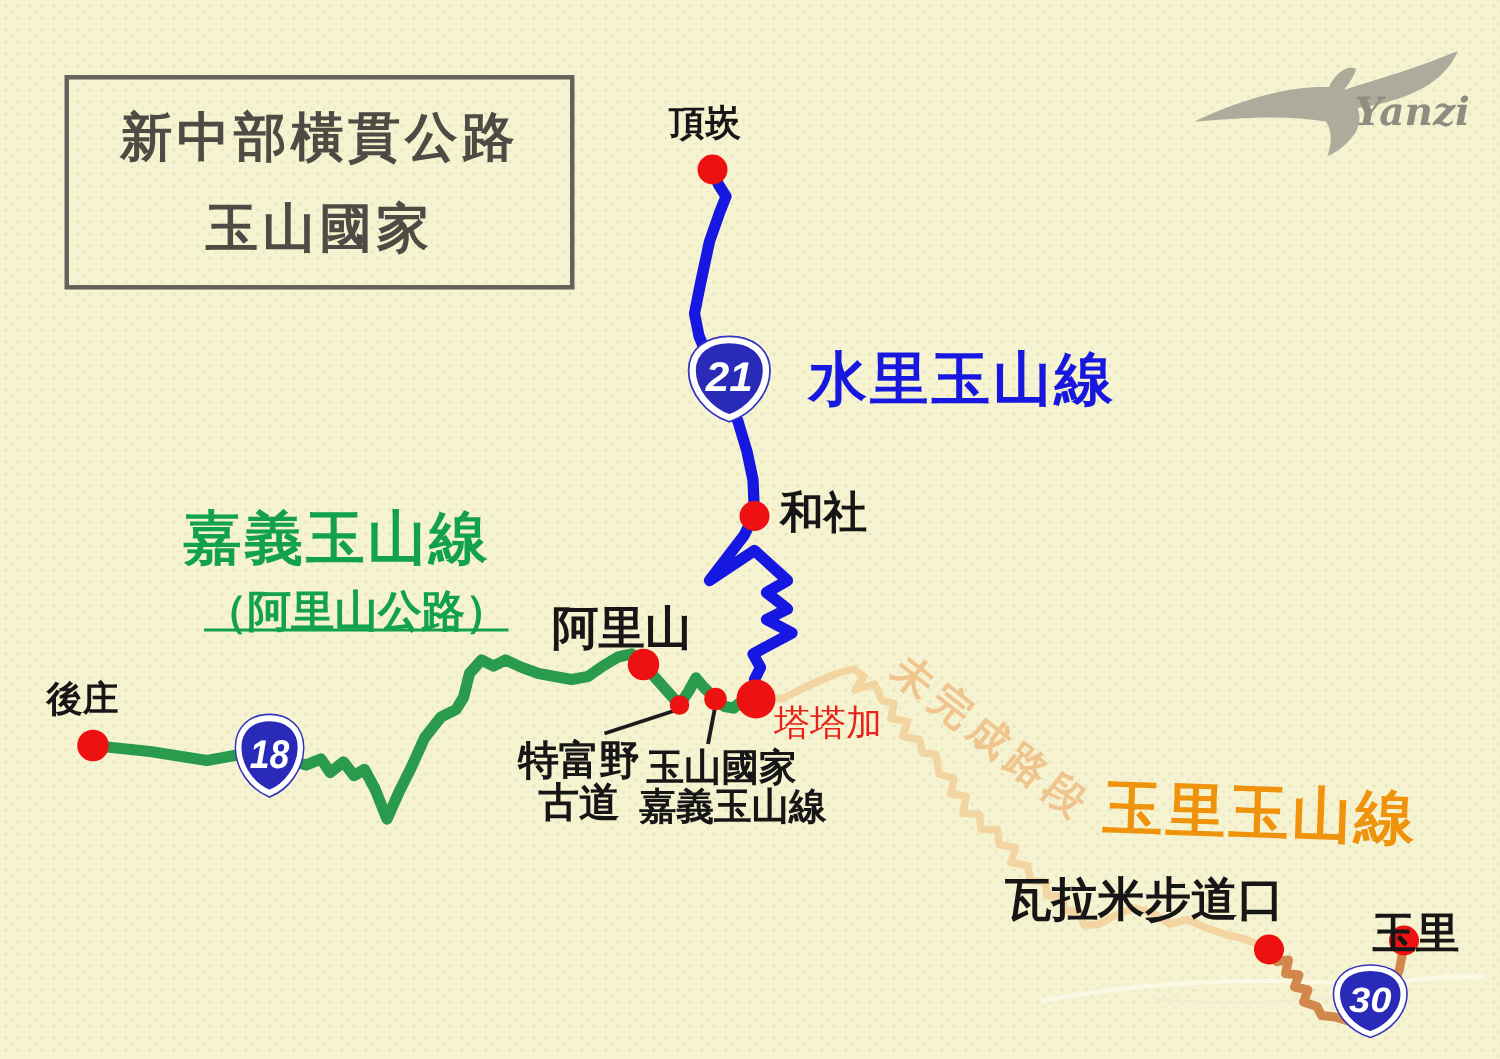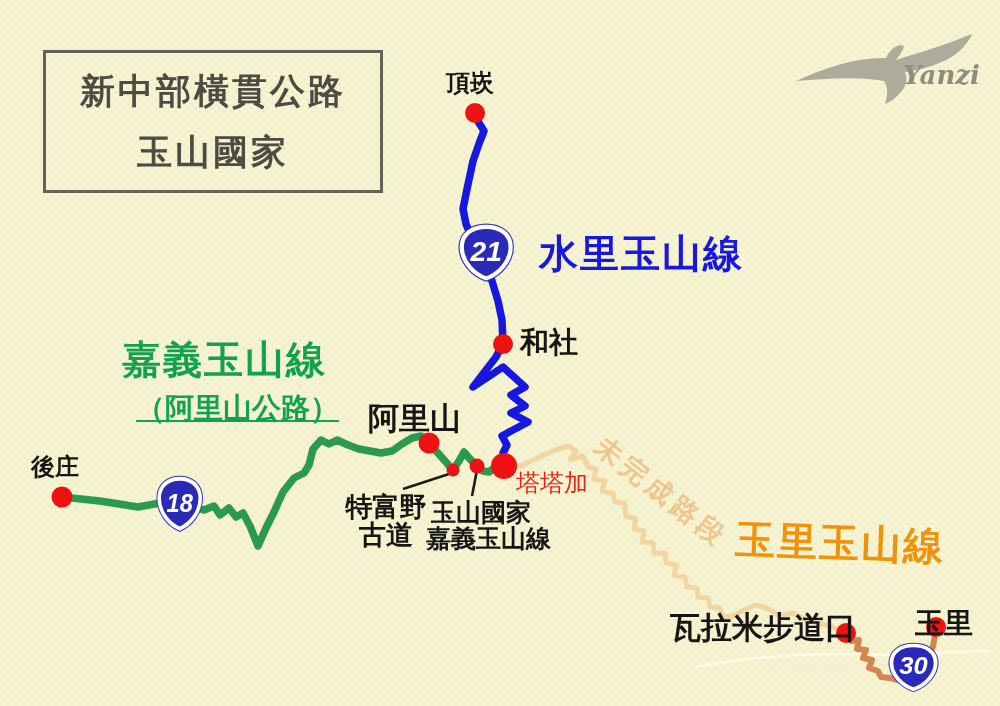--- a/index.html
+++ b/index.html
@@ -134,16 +134,16 @@
     <div>古道</div>
   </div>
 
   <div class="lbl t-center" style="left:426px;top:499px;width:110px;font-size:25px;">
     <div>玉山國家</div>
     <div>嘉義玉山線</div>
   </div>
 
   <div class="lbl t-red-big" style="left:516px;top:470px;">塔塔加</div>
 
-  <div class="lbl" style="left:670px;top:612px;font-size:31px;">瓦拉米步道口</div>
+  <div class="lbl" style="left:670px;top:584px;font-size:31px;">瓦拉米步道口</div>
   <div class="lbl" style="left:915px;top:608px;font-size:29px;">玉里</div>
 
 </div>
 
 </body></html>

